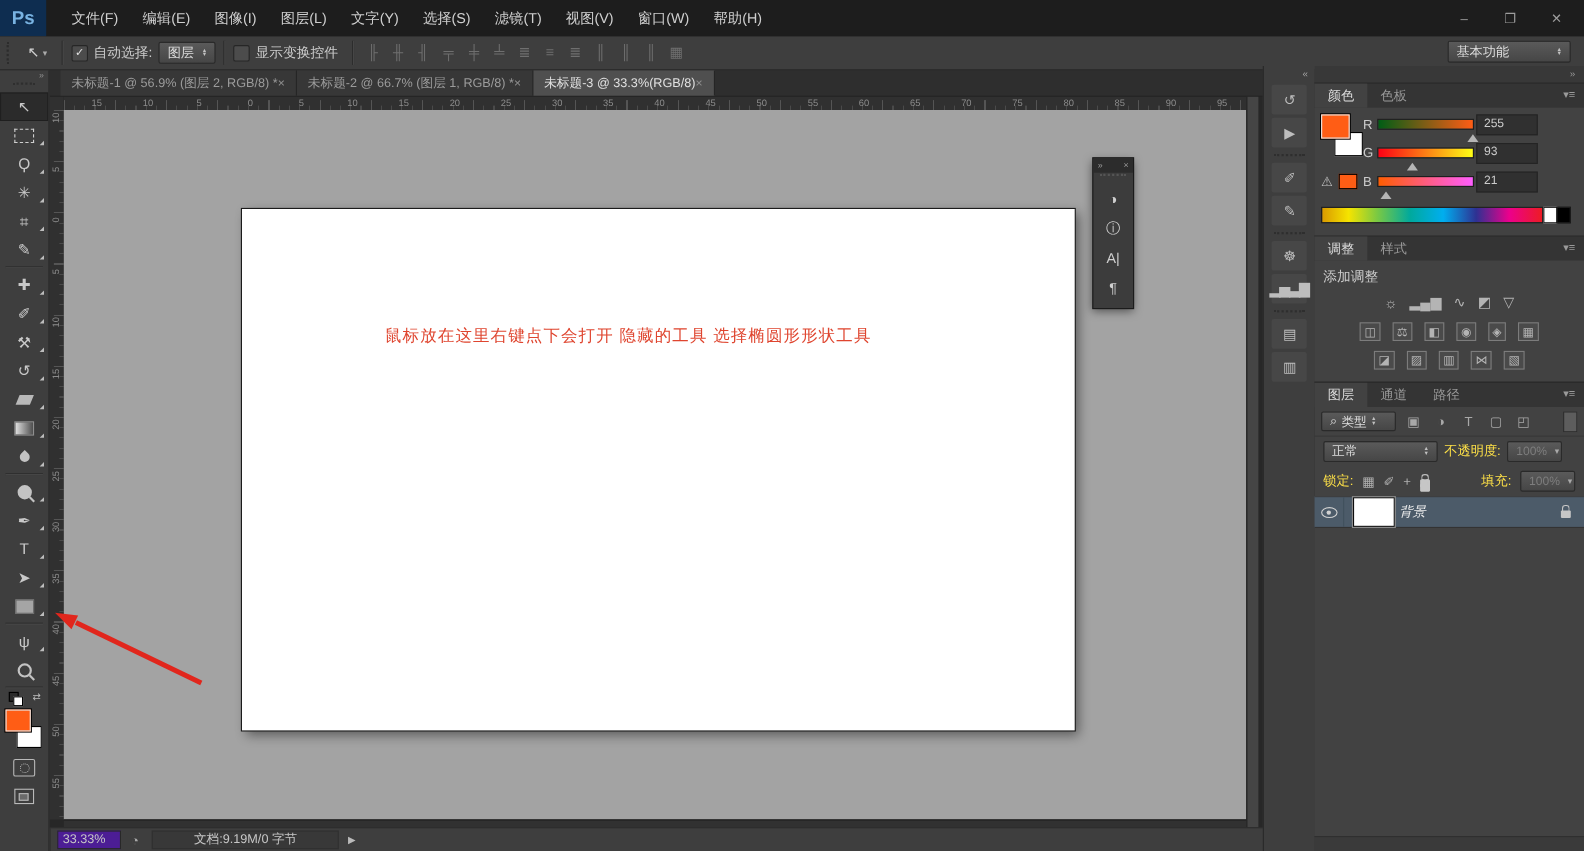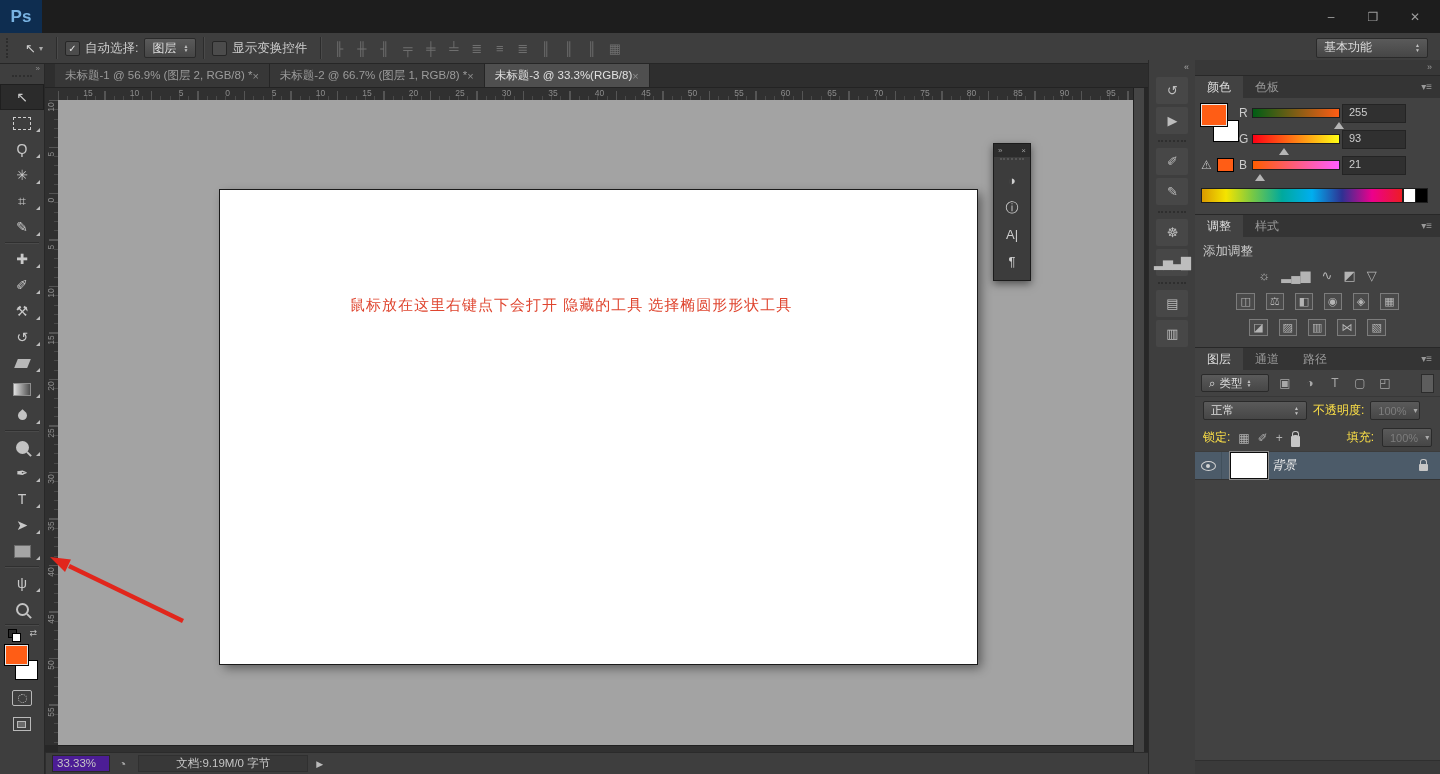--- a/index.html
+++ b/index.html
@@ -128,21 +128,21 @@
 
   .color-body{position:relative;height:116px;background:#424242;}
   .c-bg-sw{position:absolute;left:18px;top:22px;width:24px;height:20px;background:#fff;border:1px solid #000;}
   .c-fg-sw{position:absolute;left:6px;top:6px;width:24px;height:20px;border:1px solid #e8e8e8;box-shadow:0 0 0 1px #000;}
   .ch-row{position:absolute;left:0;right:0;height:26px;}
   .ch-label{position:absolute;left:44px;top:4px;font-size:12px;color:#cccccc;}
   .ch-track{position:absolute;left:57px;top:6px;width:86px;height:8px;border:1px solid #1e1e1e;}
   .ch-thumb{position:absolute;top:13px;transform:translateX(-50%);width:0;height:0;
             border-left:5px solid transparent;border-right:5px solid transparent;border-bottom:7px solid #b5b5b5;}
   .ch-val{position:absolute;left:147px;top:2px;width:48px;height:16px;background:#303030;border:1px solid #242424;
-          color:#cccccc;font-size:11px;padding:1px 8px 0 6px;}
+          color:#cccccc;font-size:11px;padding:1px 0 0 6px;}
   .warn-row{position:absolute;left:6px;top:60px;display:flex;align-items:center;gap:5px;color:#c9c9c9;font-size:12px;}
   .warn-sw{width:15px;height:12px;border:1px solid #000;}
   .spectrum{position:absolute;left:6px;top:90px;width:200px;height:13px;border:1px solid #1e1e1e;
     background:linear-gradient(90deg,#d99a00,#f5e400 12%,#7ac943 25%,#00a99d 40%,#00aeef 55%,#2e3192 70%,#ec008c 85%,#ed1c24 100%);}
   .spec-white{position:absolute;left:208px;top:90px;width:11px;height:13px;background:#fff;border:1px solid #1e1e1e;}
   .spec-black{position:absolute;left:220px;top:90px;width:11px;height:13px;background:#000;border:1px solid #1e1e1e;}
 
   .adj-body{height:110px;background:#424242;}
   .adj-label{font-size:12.5px;color:#cccccc;padding:6px 0 2px 8px;}
   .adj-row{display:flex;justify-content:center;align-items:center;gap:11px;height:26px;color:#b4b4b4;font-size:13px;}
@@ -182,20 +182,43 @@
   .doc-field{margin-left:12px;width:168px;height:15px;background:#383838;border:1px solid #303030;text-align:center;line-height:15px;}
   .sb-arrow{margin-left:8px;font-size:9px;color:#bbbbbb;}
 </style>
 </head>
 <body>
 
 <div class="app">
 
   <div class="menubar">
     <div class="ps-logo">Ps</div>
+    <div class="menus">
+
+        <div class="menu-item">文件(F)</div>
+
+        <div class="menu-item">编辑(E)</div>
+
+        <div class="menu-item">图像(I)</div>
+
+        <div class="menu-item">图层(L)</div>
+
+        <div class="menu-item">文字(Y)</div>
+
+        <div class="menu-item">选择(S)</div>
+
+        <div class="menu-item">滤镜(T)</div>
+
+        <div class="menu-item">视图(V)</div>
+
+        <div class="menu-item">窗口(W)</div>
+
+        <div class="menu-item">帮助(H)</div>
+
+    </div>
     <div class="win-controls">
       <span>–</span>
       <span>❐</span>
       <span>✕</span>
     </div>
   </div>
 
   <div class="optionsbar">
     <div class="grip-v"></div>
     <div class="ob-tool">

